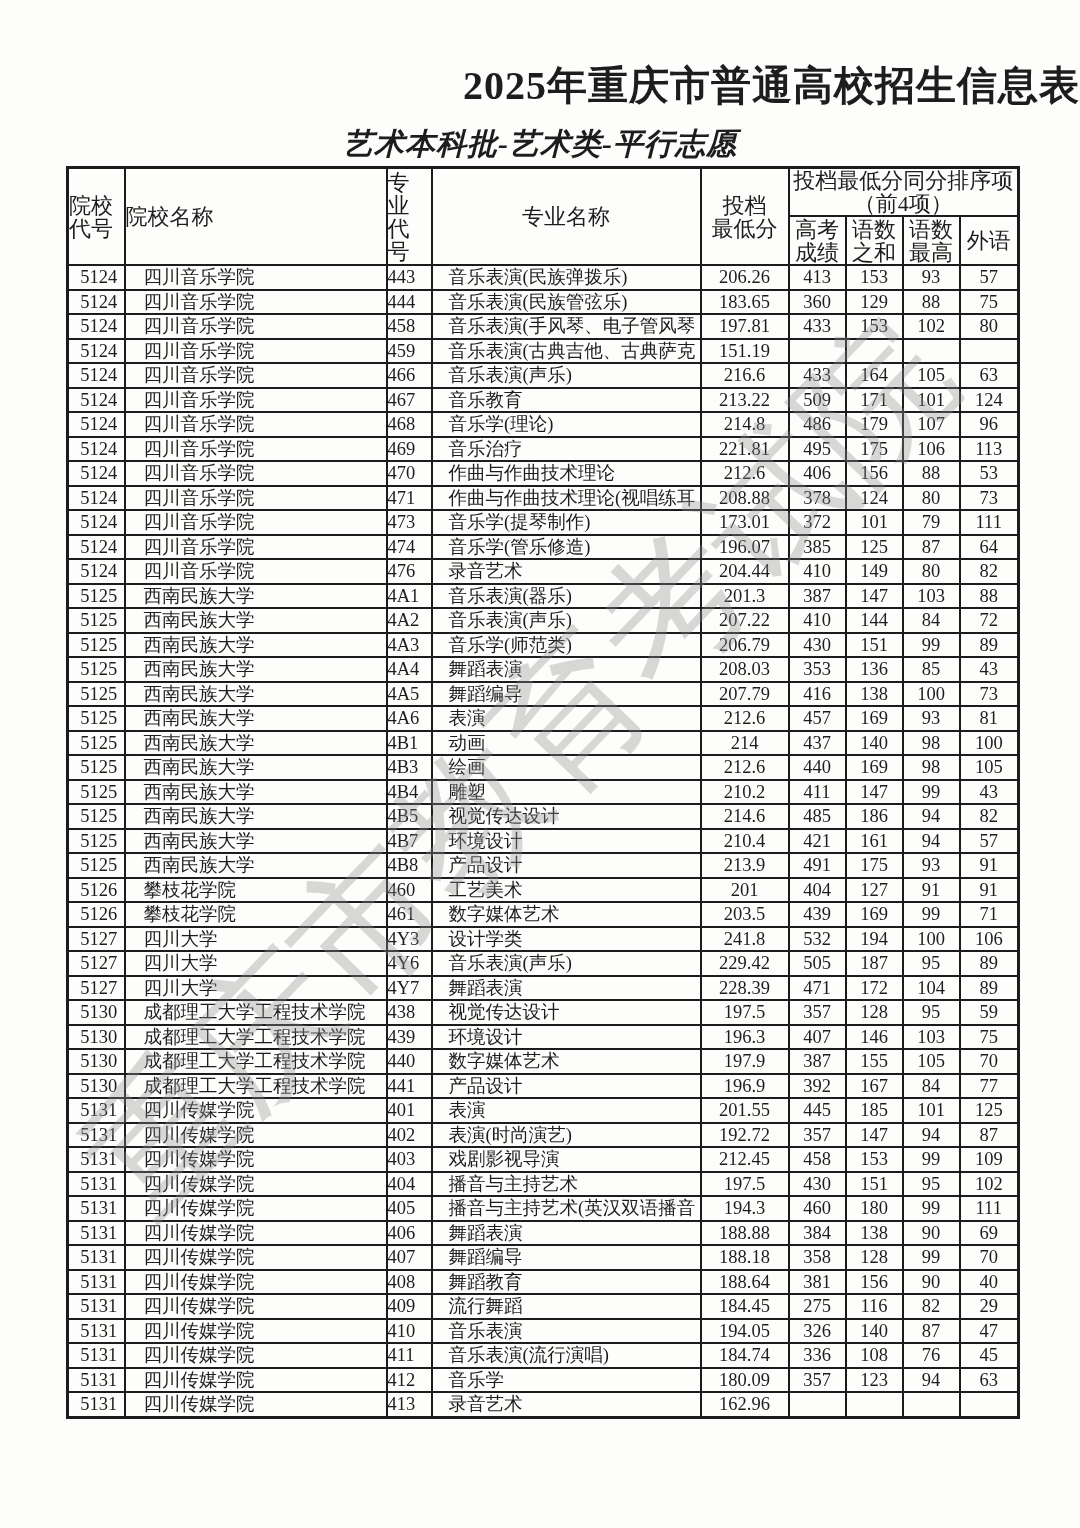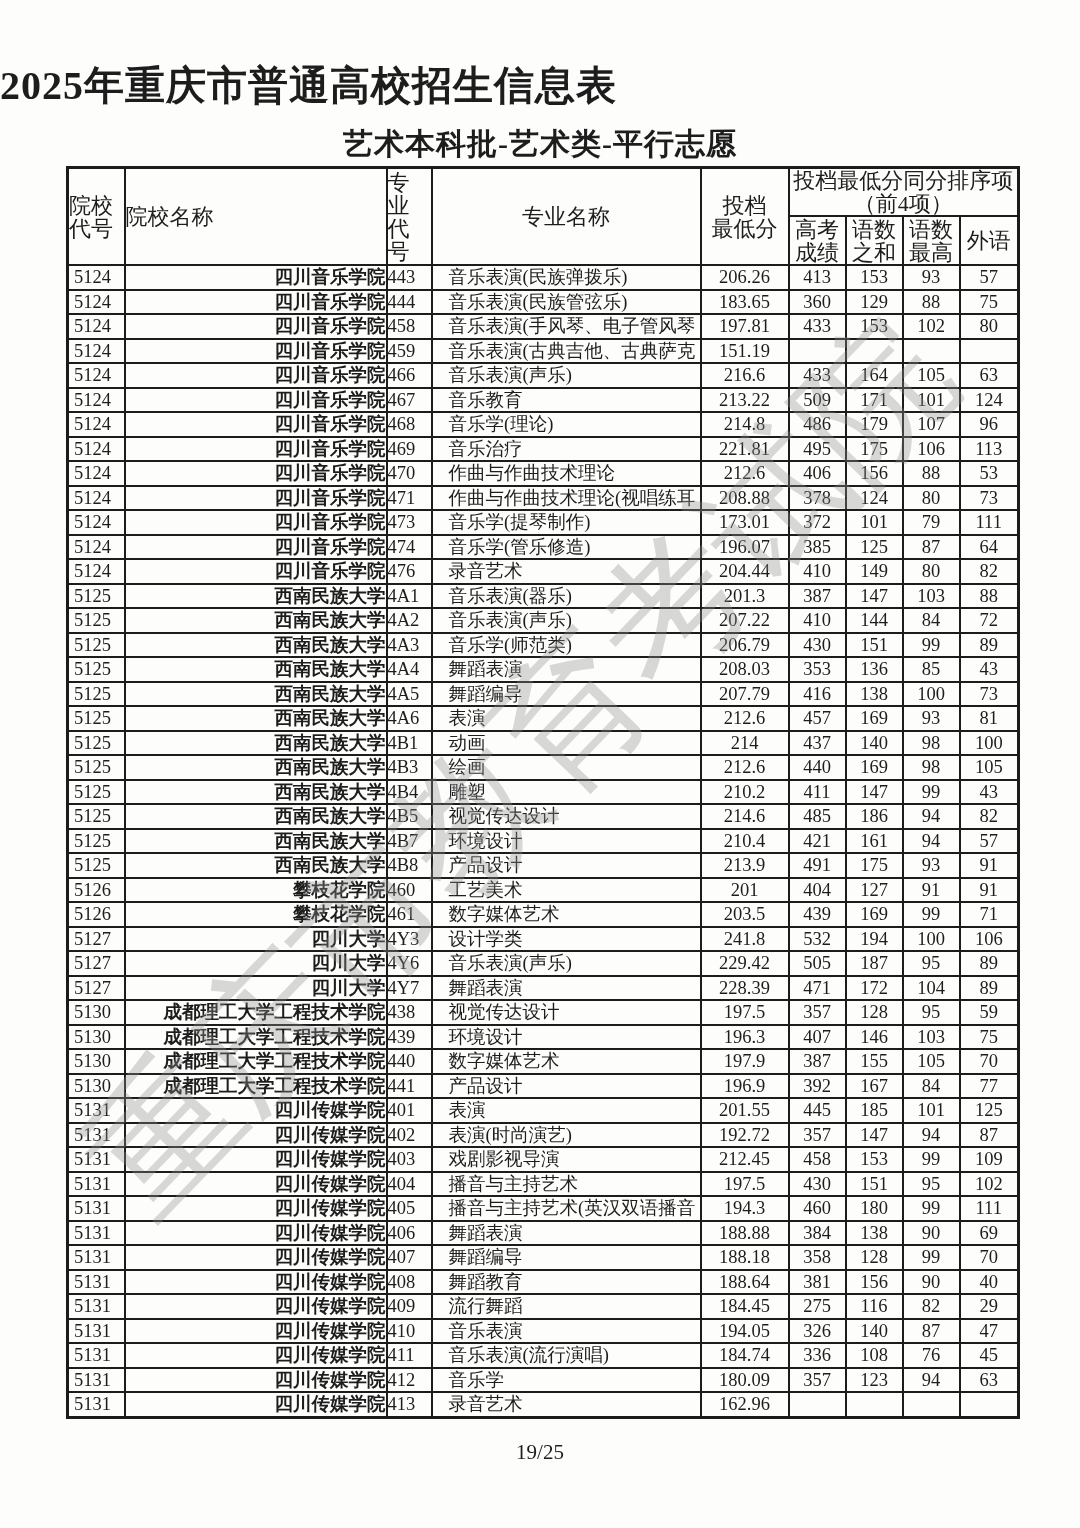--- a/index.html
+++ b/index.html
@@ -4,46 +4,46 @@
 <style>
   html,body { margin:0; padding:0; background:#e8e8e8; }
   .page {
     position:relative; width:1080px; height:1528px; margin:0 auto;
     background:#fdfdfc; overflow:hidden;
     font-family:"Liberation Serif","DejaVu Serif",serif;
     color:#1d1d1d;
   }
   .title {
     position:absolute; top:58px; left:0; width:100%; margin:0;
-    text-align:left; font-size:40px; font-weight:700; letter-spacing:1px;
+    text-align:right; font-size:40px; font-weight:700; letter-spacing:1px;
   }
   .subtitle {
     position:absolute; top:124px; left:0; width:100%; margin:0;
-    text-align:center; font-size:30px; font-weight:700; letter-spacing:1px;
+    text-align:center; font-size:30px; font-weight:700; letter-spacing:1px;font-style:italic;
   }
   table.score-table {
     position:absolute; left:66px; top:166px;
     width:951px; table-layout:fixed;
     border-collapse:collapse; border:3px solid #1c1c1c;
   }
   .score-table th, .score-table td {
     border:2px solid #1c1c1c; padding:0; overflow:hidden;
     font-weight:normal; vertical-align:middle;
   }
   .score-table thead th { font-size:22px; line-height:23px; }
   .score-table thead tr.h1 { height:45px; }
   .score-table thead tr.h2 { height:49px; }
   .hl { display:block; }
   .th-left { text-align:left; padding-left:6px; }
   .th-center { text-align:center; }
   .score-table td {
     height:22.5px; font-size:18.5px; line-height:22px; white-space:nowrap;
   }
-  td.c0 { text-align:left; padding-left:5px;margin-left:11px; }
-  td.c1 { text-align:right; padding-left:7px;font-weight:bold; }
+  td.c0 { text-align:center; padding-left:5px;margin-left:11px; }
+  td.c1 { text-align:left; padding-left:18px; }
   td.c2 { text-align:left; }
   td.c3 { text-align:left; padding-left:16px; }
   td.c4, td.c5, td.c6, td.c7, td.c8 { text-align:center; }
   .page-number {
     position:absolute; top:1440px; left:0; width:100%;
     text-align:center; font-size:21px;
   }
   .watermark {
     position:absolute; left:92px; top:1062px;
     font-size:146px; line-height:1; white-space:nowrap; letter-spacing:0;
@@ -625,15 +625,14 @@
           <td class="c3">录音艺术</td>
           <td class="c4">162.96</td>
           <td class="c5"></td>
           <td class="c6"></td>
           <td class="c7"></td>
           <td class="c8"></td>
         </tr>
       </tbody>
   </table>
 
-  <div class="page-number">19/25</div>
 
 </div>
 
 </body></html>

